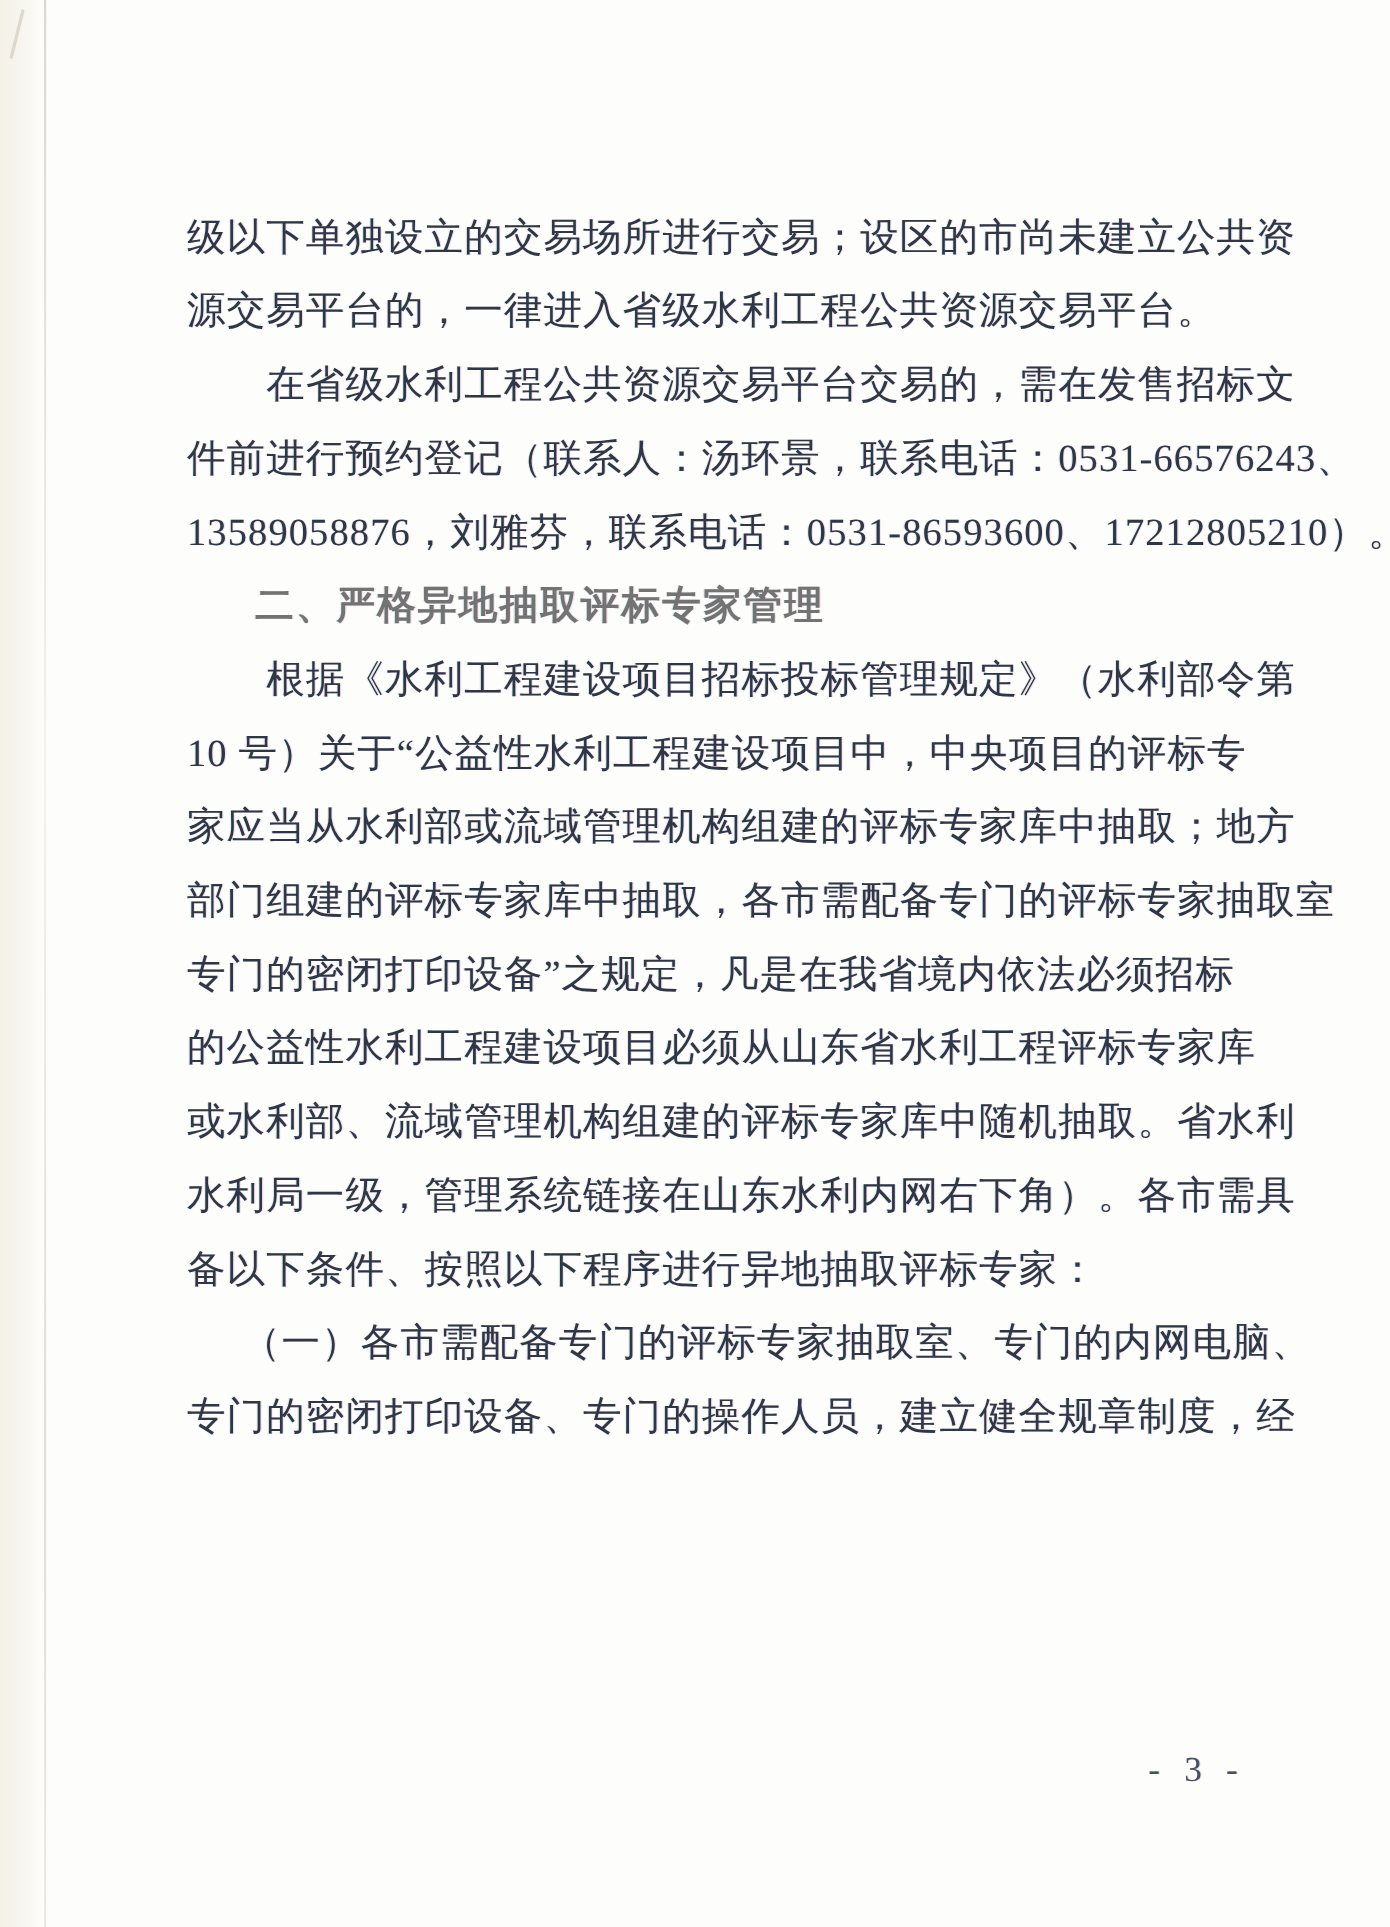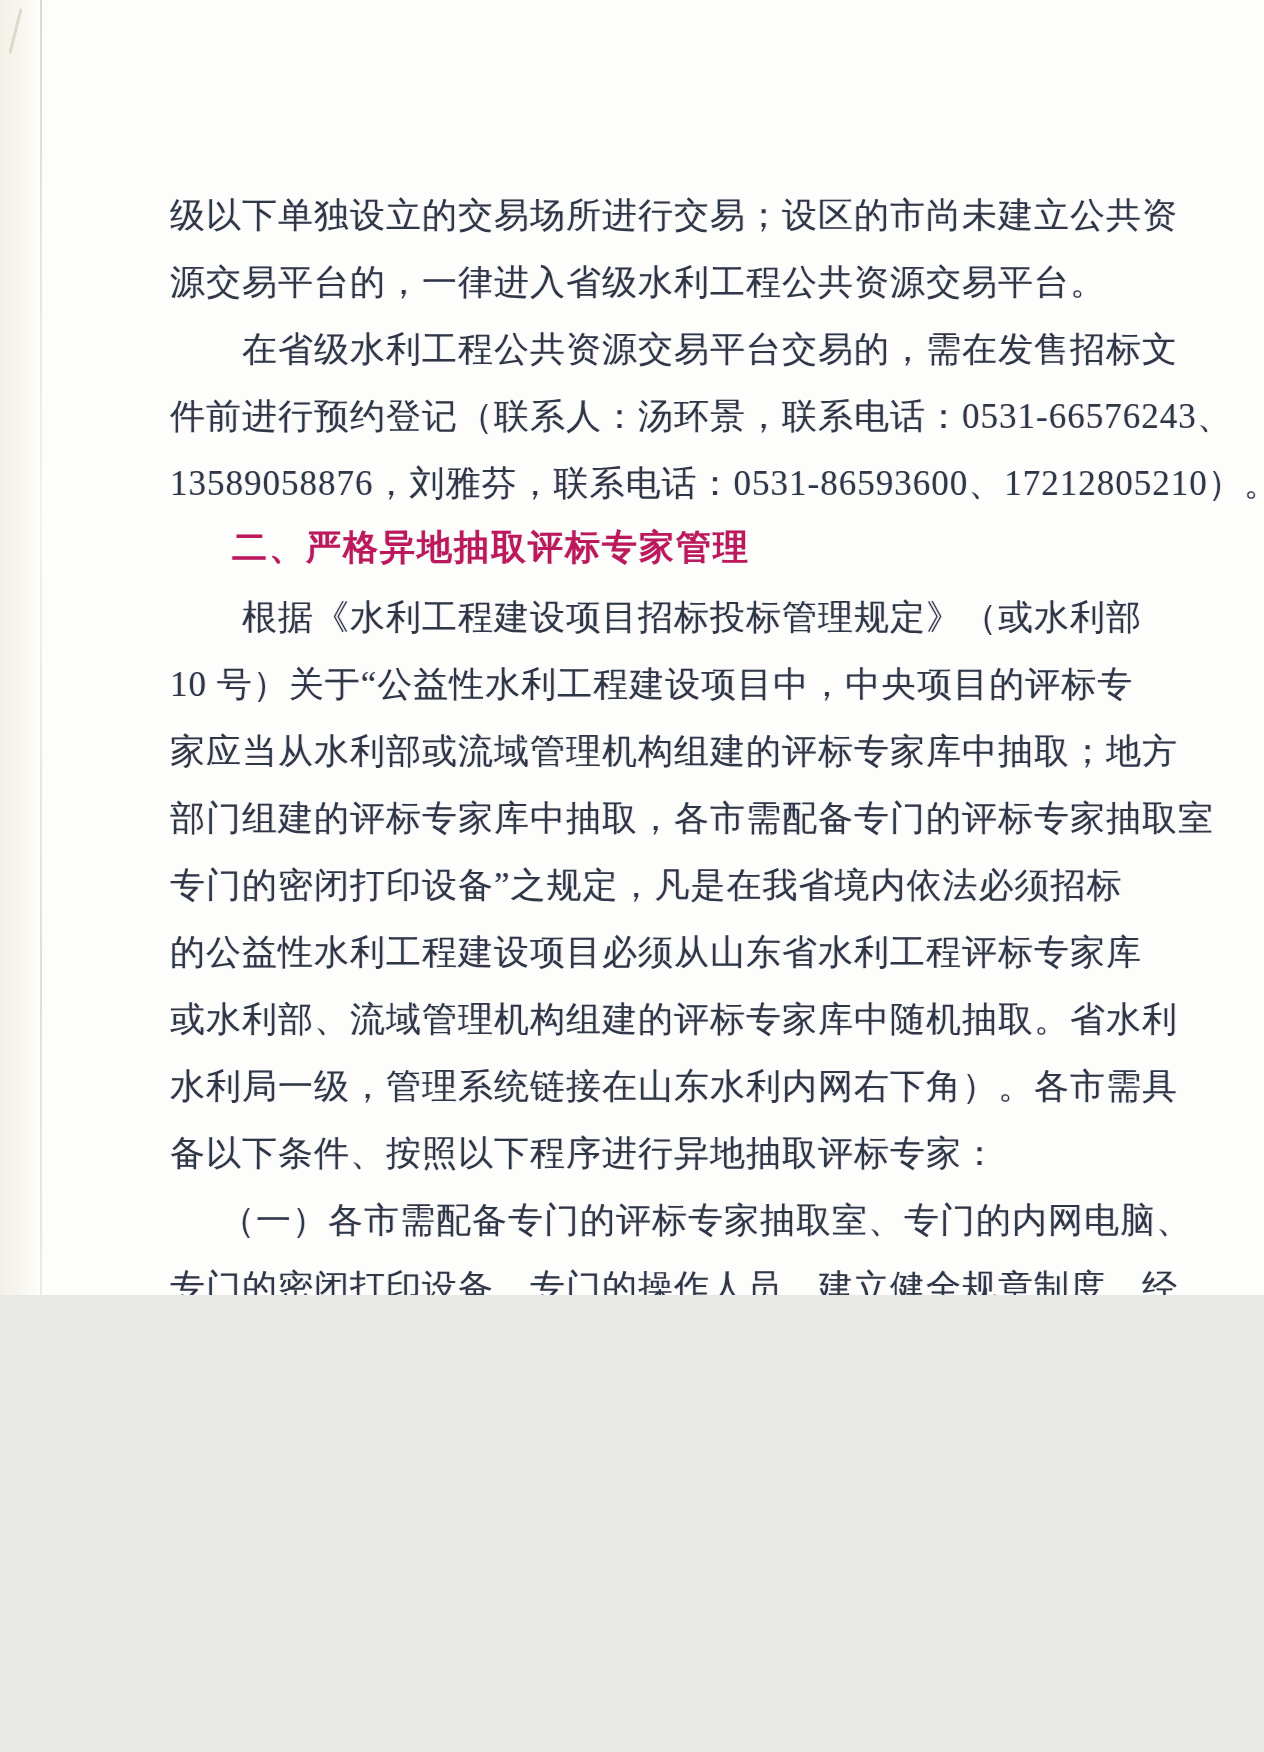--- a/index.html
+++ b/index.html
@@ -3,21 +3,21 @@
 <meta charset="utf-8">
 <style>
   html, body {
     margin: 0;
     padding: 0;
     background: #e8e8e6;
   }
   .page {
     position: relative;
     width: 1264px;
-    height: 1295px;
+    height: 1752px;
     background: #fdfdfc;
     overflow: hidden;
     font-family: "Liberation Serif", serif;
   }
   
   .edge-strip {
     position: absolute;
     left: 0; top: 0; bottom: 0;
     width: 40px;
     background: linear-gradient(to right, #f3f0e7, #f9f8f3 70%, #fdfdfc);
@@ -61,25 +61,25 @@
     text-align: left;
     text-align-last: left;
   }
   .line.indent {
     text-indent: 72px;
   }
   .line.indent-paren {
     text-indent: 50px;
   }
   .line.heading {
-    font-family: Liberation Mono, monospace;
+    font-family: Liberation Sans, sans-serif;
     font-weight: 700;
     letter-spacing: 2px;
     padding-left: 62px;
-    color: #be185d;
+    color: #737373;
   }
   .page-number {
     position: absolute;
     left: 1038px;
     top: 1588px;
     width: 100px;
     font-size: 32px;
     line-height: 40px;
     letter-spacing: 7px;
     color: #46506a;
@@ -97,21 +97,21 @@
   <div class="edge-seam"></div>
   <div class="corner-mark"></div>
 
   <div class="text-column">
     <div class="line">级以下单独设立的交易场所进行交易；设区的市尚未建立公共资</div>
     <div class="line">源交易平台的，一律进入省级水利工程公共资源交易平台。</div>
     <div class="line indent">在省级水利工程公共资源交易平台交易的，需在发售招标文</div>
     <div class="line">件前进行预约登记（联系人：汤环景，联系电话：0531-66576243、</div>
     <div class="line">13589058876，刘雅芬，联系电话：0531-86593600、17212805210）。</div>
     <div class="line short heading">二、严格异地抽取评标专家管理</div>
-    <div class="line indent">根据《水利工程建设项目招标投标管理规定》（或水利部</div>
+    <div class="line indent">根据《水利工程建设项目招标投标管理规定》（水利部令第</div>
     <div class="line">10 号）关于“公益性水利工程建设项目中，中央项目的评标专</div>
     <div class="line">家应当从水利部或流域管理机构组建的评标专家库中抽取；地方</div>
     <div class="line">部门组建的评标专家库中抽取，各市需配备专门的评标专家抽取室</div>
     <div class="line">专门的密闭打印设备”之规定，凡是在我省境内依法必须招标</div>
     <div class="line">的公益性水利工程建设项目必须从山东省水利工程评标专家库</div>
     <div class="line">或水利部、流域管理机构组建的评标专家库中随机抽取。省水利</div>
     <div class="line">水利局一级，管理系统链接在山东水利内网右下角）。各市需具</div>
     <div class="line short">备以下条件、按照以下程序进行异地抽取评标专家：</div>
     <div class="line indent-paren">（一）各市需配备专门的评标专家抽取室、专门的内网电脑、</div>
     <div class="line">专门的密闭打印设备、专门的操作人员，建立健全规章制度，经</div>

